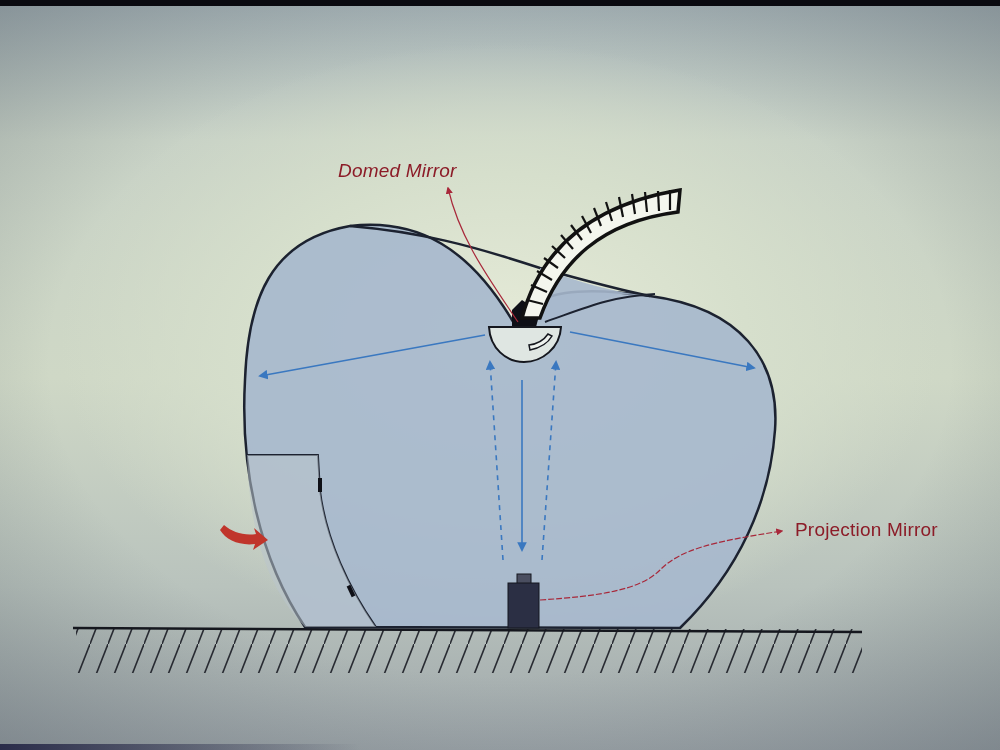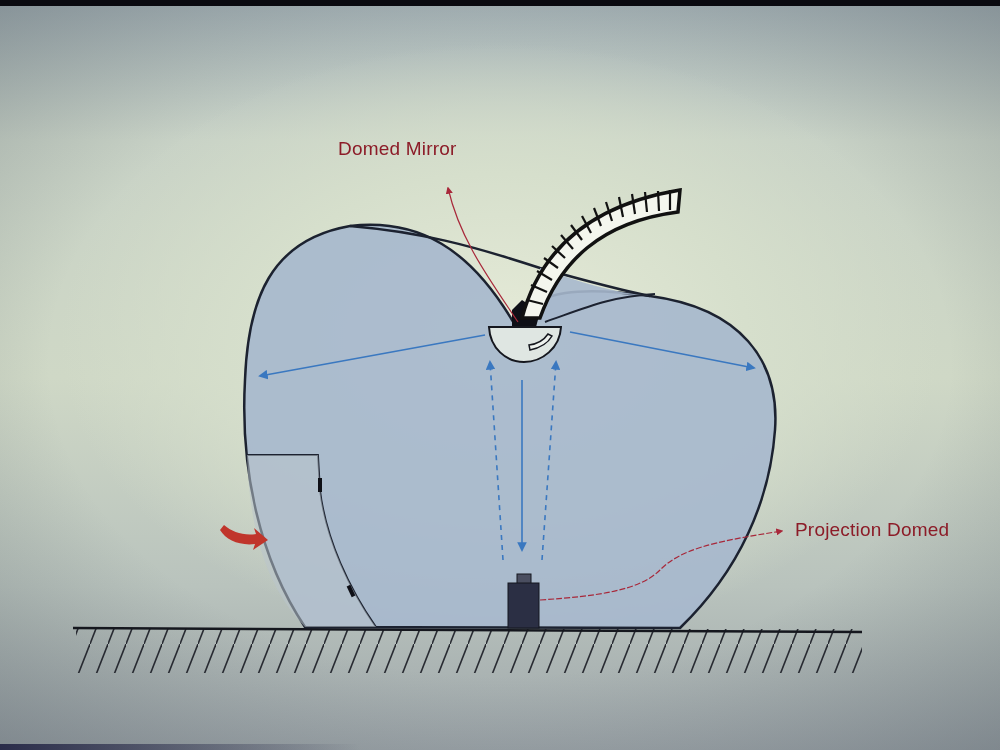--- a/index.html
+++ b/index.html
@@ -21,21 +21,21 @@
   }
   .bezel-bottom {
     position: absolute; left: 0; bottom: 0; width: 360px; height: 6px;
     background: linear-gradient(90deg, #2a2c4a, rgba(40,42,70,0));
   }
   svg.diagram { position: absolute; left: 0; top: 0; width: 1000px; height: 750px; }
   .label {
     position: absolute; color: #8c1c28; font-size: 19px; white-space: nowrap;
     letter-spacing: 0.2px;
   }
-  .label-mirror { left: 338px; top: 138px; }
+  .label-mirror { left: 338px; top: 160px; font-style: italic; }
   .label-proj { left: 795px; top: 519px; }
 </style>
 </head>
 <body>
 
 <div class="screen"></div>
 <div class="bezel-bottom"></div>
 
 <svg class="diagram" viewBox="0 0 1000 750">
   <defs>
@@ -115,13 +115,13 @@
     <rect x="349" y="585" width="4" height="12" fill="#0e0f16" transform="rotate(-25 351 591)"></rect>
   </g>
 
   <path d="M224,525 C232,532 244,536 256,534 L254,528 L268,540 L253,550 L255,544 C240,546 226,540 220,530 Z" fill="#c0352b"></path>
 
   <path d="M518,322 C490,280 460,240 448,188" fill="none" stroke="#a8283a" stroke-width="1.2" marker-end="url(#arrowRed)"></path>
   <path d="M540,600 C600,596 640,590 660,570 C680,550 710,542 782,531" fill="none" stroke="#a8283a" stroke-width="1.2" stroke-dasharray="6,2" marker-end="url(#arrowRed)"></path>
 </svg>
 
 <div class="label label-mirror">Domed Mirror</div>
-<div class="label label-proj">Projection Domed</div>
+<div class="label label-proj">Projection Mirror</div>
 
 </body></html>

